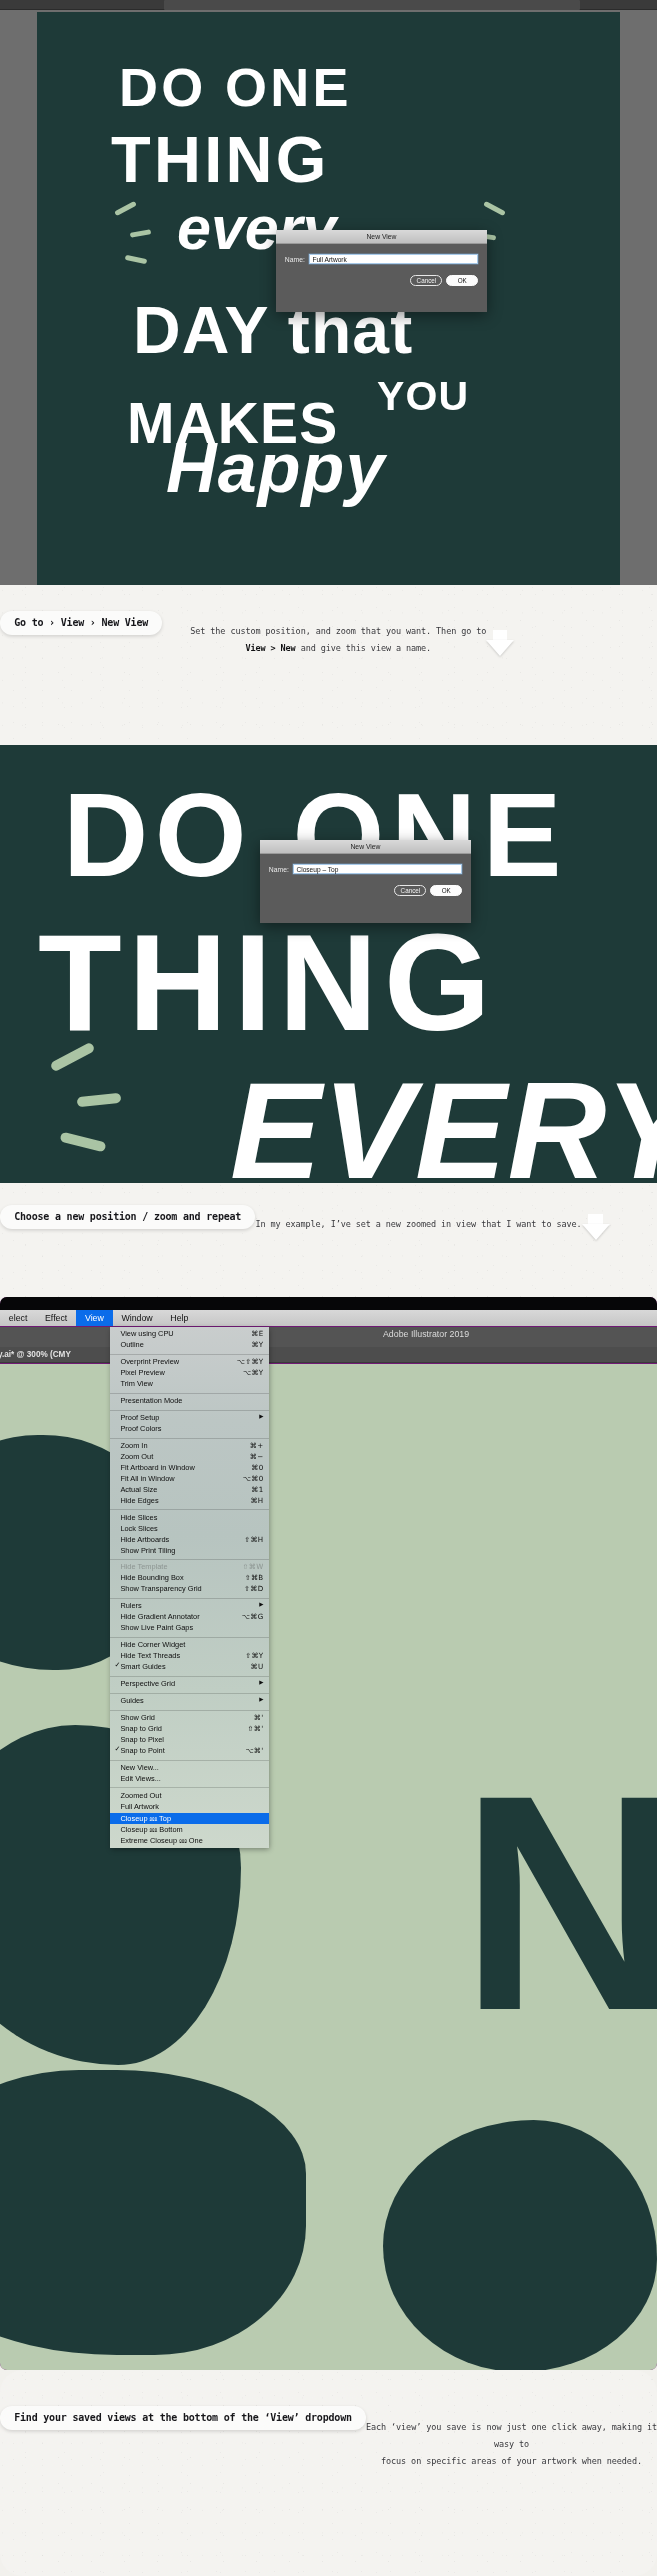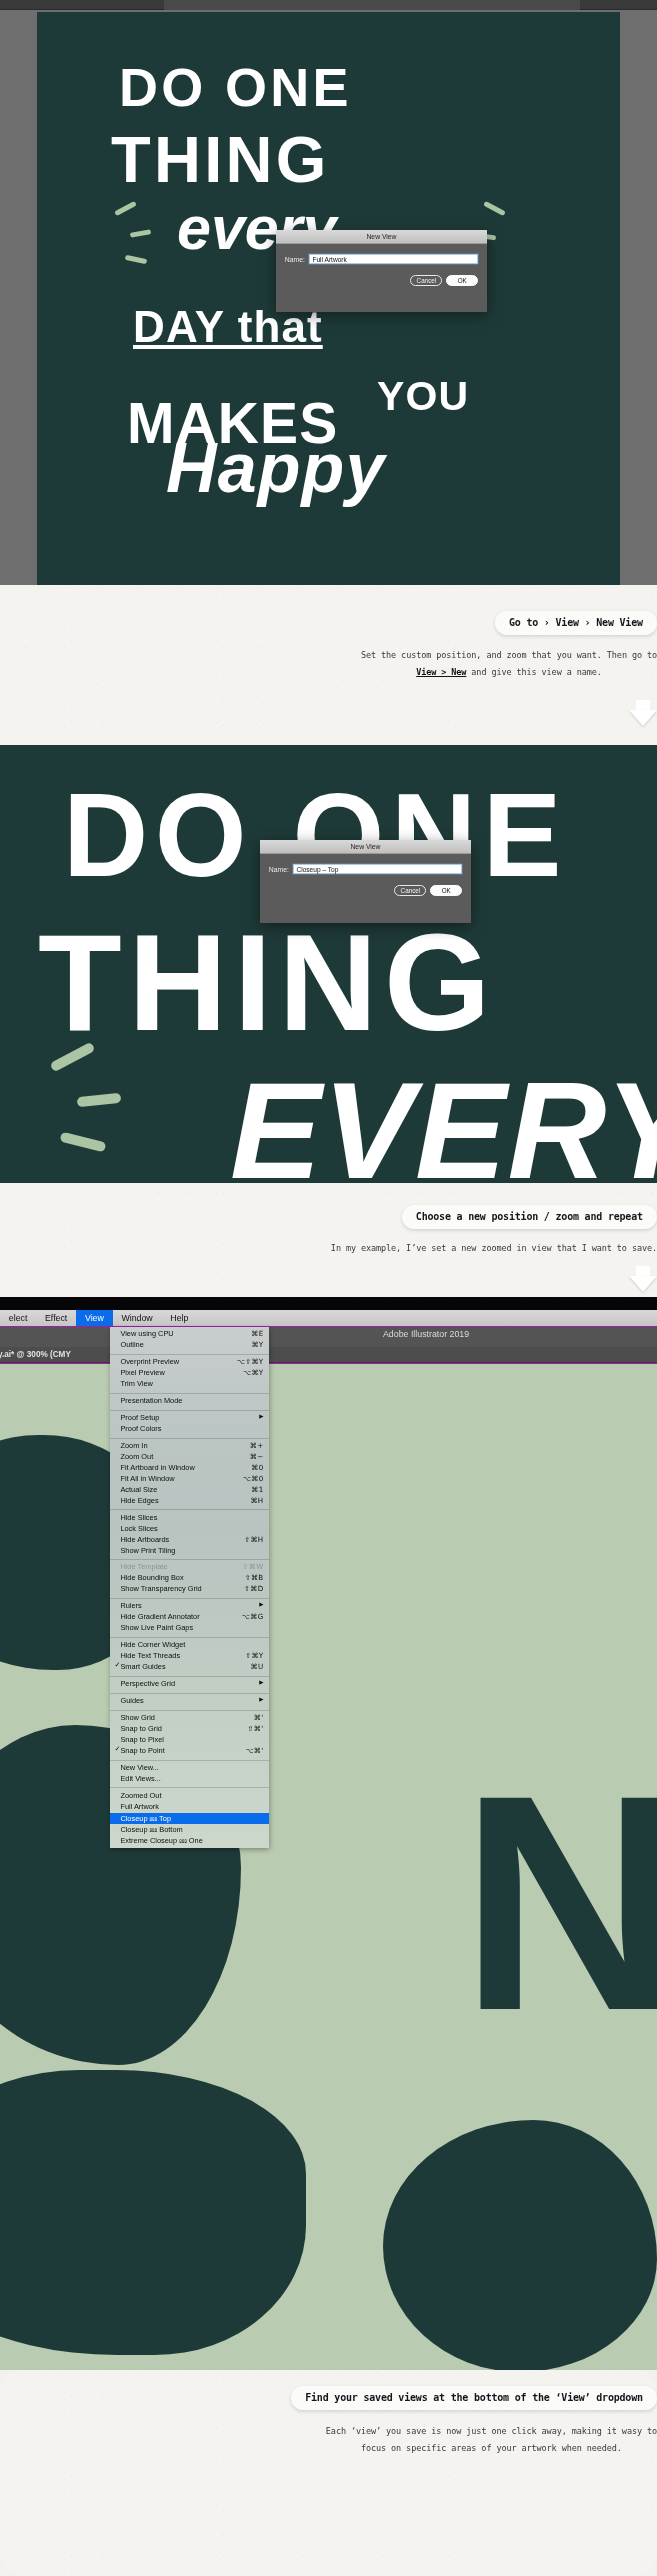--- a/index.html
+++ b/index.html
@@ -49,21 +49,21 @@
     position: relative;
     width: 657px;
     background: #f4f3f0;
     background-image:
       radial-gradient(circle at 13% 22%, rgba(0,0,0,.045) 0 0.5px, transparent 0.5px),
       radial-gradient(circle at 47% 61%, rgba(0,0,0,.04) 0 0.5px, transparent 0.5px),
       radial-gradient(circle at 78% 35%, rgba(0,0,0,.05) 0 0.5px, transparent 0.5px),
       radial-gradient(circle at 29% 81%, rgba(0,0,0,.035) 0 0.5px, transparent 0.5px),
       radial-gradient(circle at 66% 12%, rgba(0,0,0,.04) 0 0.5px, transparent 0.5px);
     background-size: 20px 22.5px, 29px 16px, 33px 26px, 23.5px 32px, 39px 20px;
-    display:flex; flex-direction:column; align-items:flex-end;
+    display:flex; flex-direction:row; align-items:flex-start;
   }
   .down-arrow {
     width: 0; height: 0;
     border-left: 14.2px solid transparent;
     border-right: 14.2px solid transparent;
     border-top: 16.4px solid #ffffff;
     margin-bottom: 3.3px;
     filter: drop-shadow(0 1.1px 1.1px rgba(0,0,0,.18));
   }
   .arrow-stem {
@@ -84,21 +84,21 @@
     white-space: nowrap;
   }
   .cap-sub {
     font-family:"DejaVu Sans Mono", monospace;
     font-size: 8.5px;
     color:#38383c;
     line-height: 2.0;
     text-align:center;
     letter-spacing: -0.1px;
   }
-  .cap-sub b { font-weight: bold; color:#121214;text-decoration:underline; }
+  .cap-sub b { font-weight: bold; color:#121214; }
 
   
   .nv-dialog {
     position:absolute;
     background:#5b5b5b;
     box-shadow: 0 4.4px 14.2px rgba(0,0,0,.45);
     overflow:hidden;
     font-family:"Liberation Sans", sans-serif;
   }
   .nv-title {
@@ -133,21 +133,21 @@
 
   
   .panel2 {
     position:relative; width:657px; height: 438px;
     background:#1e3a38; overflow:hidden;
   }
 
   
   .panel3 {
     position:relative; width:657px; height: 1073px;
-    background:#a21caf; overflow:hidden;
+    background:#701a75; overflow:hidden;border-radius:7px;
   }
   .p3-black {
     position:absolute; top:0; left:0; width:657px; height:13px; background:#060608;
   }
   .p3-menubar {
     position:absolute; top:13px; left:0; width:657px; height:16.4px;
     background: linear-gradient(#d8d8d8,#c6c6c6);
     display:flex; align-items:center;
     font-size: 8.8px; color:#111;
   }
@@ -223,21 +223,21 @@
 
   <div class="p1-canvas">
     <div class="art-layer">
 
       <span class="art-txt" style="left:82px; top:44px; font-size:54px; letter-spacing:3.3px;">DO ONE</span>
 
       <span class="art-txt" style="left:74px; top:110px; font-size:65px; letter-spacing:3.3px;">THING</span>
 
       <span class="art-txt" style="left:140px; top:181px; font-size:61px; font-style:italic; letter-spacing:0;">every</span>
 
-      <span class="art-txt" style="left:96px; top:290px; font-size:44px;text-decoration:underline;">DAY that</span>
+      <span class="art-txt" style="left:96px; top:280px; font-size:66px;">DAY that</span>
 
       <span class="art-txt" style="left:90px; top:345px; font-size:57px;margin-top:33px;">MAKES</span>
 
       <span class="art-txt" style="left:340px; top:361px; font-size:41px;">YOU</span>
 
       <span class="art-txt" style="left:129px; top:416px; font-size:70px; font-style:italic;">Happy</span>
 
       <span style="position:absolute;left:77px;top:194px;width:23px;height:5px;background:#aac4a4;transform:rotate(-28deg);border-radius:2.7px;"></span>
       <span style="position:absolute;left:93px;top:219px;width:21px;height:5px;background:#aac4a4;transform:rotate(-10deg);border-radius:2.7px;"></span>
       <span style="position:absolute;left:88px;top:245px;width:22px;height:5px;background:#aac4a4;transform:rotate(12deg);border-radius:2.7px;"></span>
@@ -531,20 +531,20 @@
           <span class="dd-label">Closeup ⅏ Bottom</span>
         </div>
         <div class="dd-item">
           <span class="dd-check"></span>
           <span class="dd-label">Extreme Closeup ⅏ One</span>
         </div>
       </div>
   </div>
 </div>
 
-<div class="caption-strip" style="height:206px; padding-top:16px;border-radius:22px;">
+<div class="caption-strip" style="height:206px; padding-top:36px;border-radius:22px;">
   <div class="pill">Find your saved views at the bottom of the ‘View’ dropdown</div>
   <div class="cap-sub" style="margin-top:13px;">
     <div>Each ‘view’ you save is now just one click away, making it wasy to</div>
     <div>focus on specific areas of your artwork when needed.</div>
   </div>
 </div>
 
 
 </body></html>

